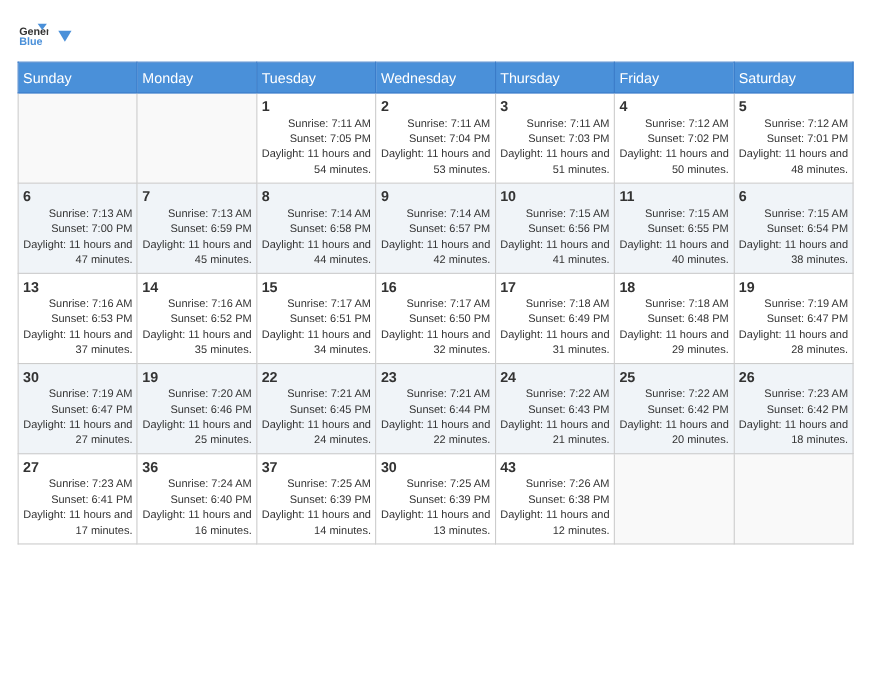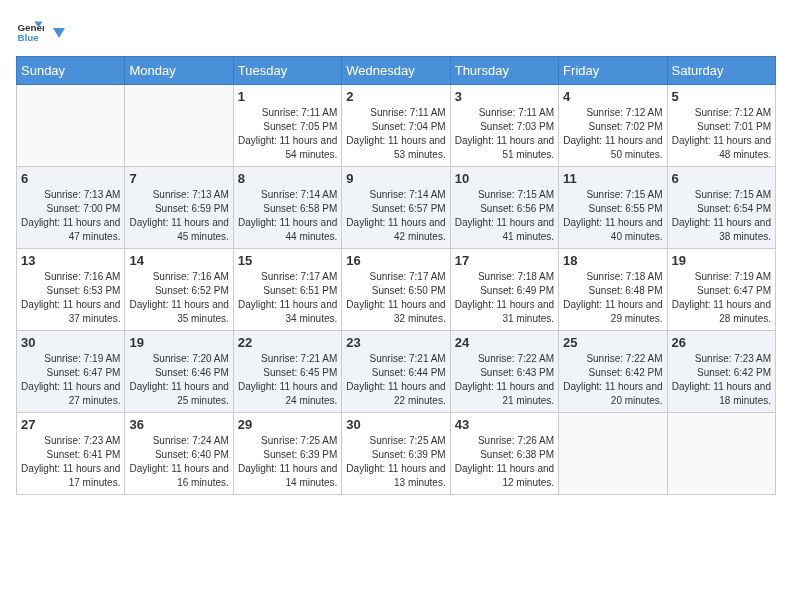--- a/index.html
+++ b/index.html
@@ -238,21 +238,21 @@
       <tr>
         <td>
           <div class="day-number">27</div>
           <div class="day-info">Sunrise: 7:23 AM<br>Sunset: 6:41 PM<br>Daylight: 11 hours and 17 minutes.</div>
         </td>
         <td>
           <div class="day-number">36</div>
           <div class="day-info">Sunrise: 7:24 AM<br>Sunset: 6:40 PM<br>Daylight: 11 hours and 16 minutes.</div>
         </td>
         <td>
-          <div class="day-number">29</div>
+          <div class="day-number">37</div>
           <div class="day-info">Sunrise: 7:25 AM<br>Sunset: 6:39 PM<br>Daylight: 11 hours and 14 minutes.</div>
         </td>
         <td>
           <div class="day-number">30</div>
           <div class="day-info">Sunrise: 7:25 AM<br>Sunset: 6:39 PM<br>Daylight: 11 hours and 13 minutes.</div>
         </td>
         <td>
           <div class="day-number">43</div>
           <div class="day-info">Sunrise: 7:26 AM<br>Sunset: 6:38 PM<br>Daylight: 11 hours and 12 minutes.</div>
         </td>

